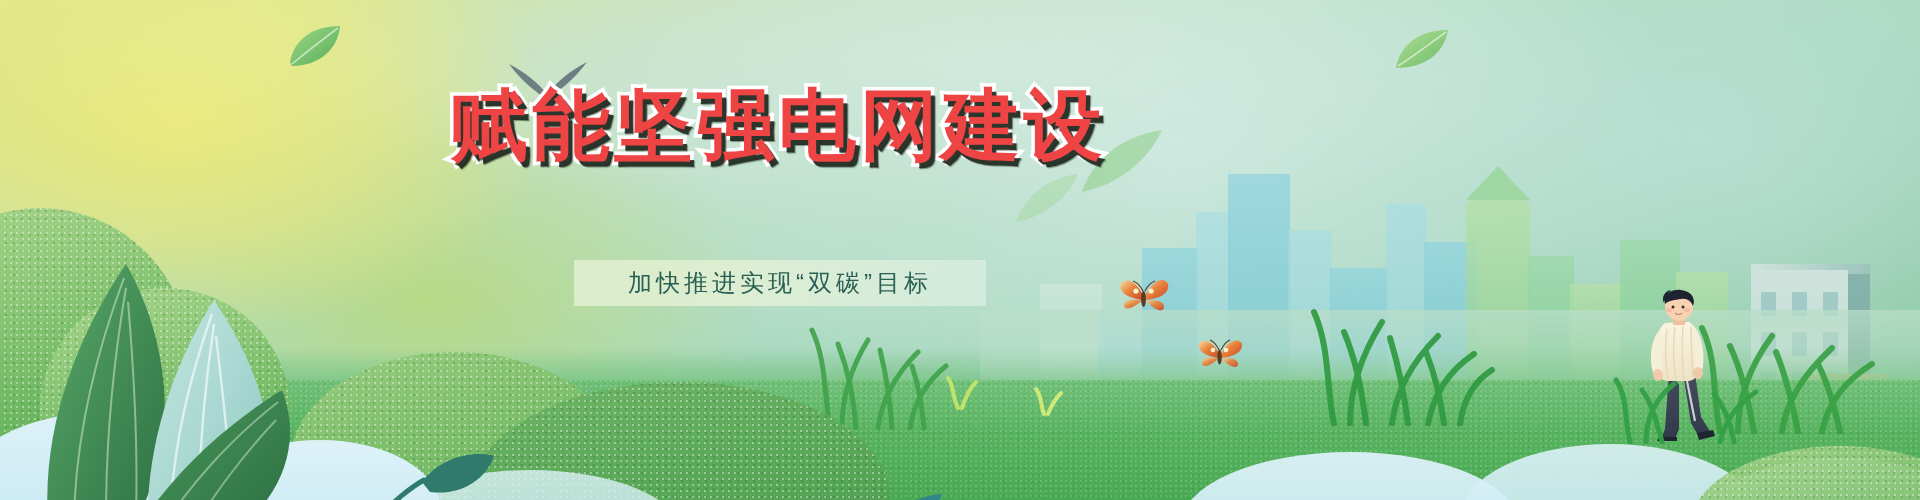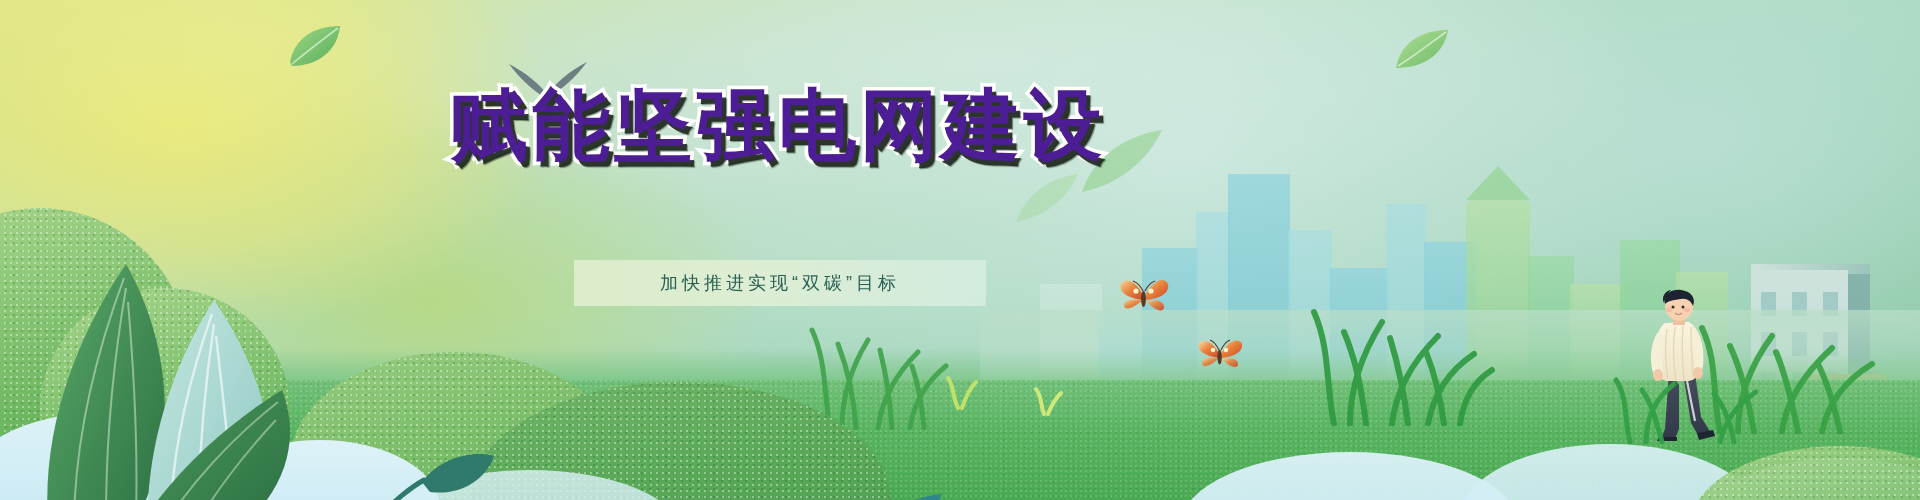--- a/index.html
+++ b/index.html
@@ -114,39 +114,39 @@
 
   
   .bfly{position:absolute;}
 
   
   #titleWrap{position:absolute;left:0;right:0;top:0;height:500px;pointer-events:none;}
   .tline{
     position:absolute;white-space:nowrap;
     font-family:"Liberation Sans","DejaVu Sans",sans-serif;
     font-weight:700;letter-spacing:4px;
-    color:#4c1d95;
+    color:#ef4444;
     -webkit-text-stroke:7px #ffffff;
     paint-order:stroke fill;
     text-shadow:
       4px 5px 0 rgba(25,35,25,.85),
       5px 6px 1px rgba(25,35,25,.45);
     padding-left: 32px;
   }
   #title1{left:418px;top:74px;font-size:78px;}
   #title2{left:558px;top:168px;font-size:78px;}
 
   #subBar{
     position:absolute;left:574px;top:260px;width:412px;height:46px;
     background:linear-gradient(90deg, rgba(222,238,206,.92) 0%, rgba(226,240,212,.88) 40%, rgba(216,238,226,.80) 100%);
   }
   #subText{
     position:absolute;left:574px;top:260px;width:412px;height:46px;
     display:flex;align-items:center;justify-content:center;
-    font-size:18px;letter-spacing:4px;color:#2a5f54;
+    font-size:24px;letter-spacing:4px;color:#2a5f54;
     font-family:"Liberation Sans","DejaVu Sans",sans-serif;
   }
 </style>
 </head>
 <body>
 
 <div id="banner">
 
   <div class="layer" id="sky"></div>
   <div class="layer" id="skyWash"></div>

